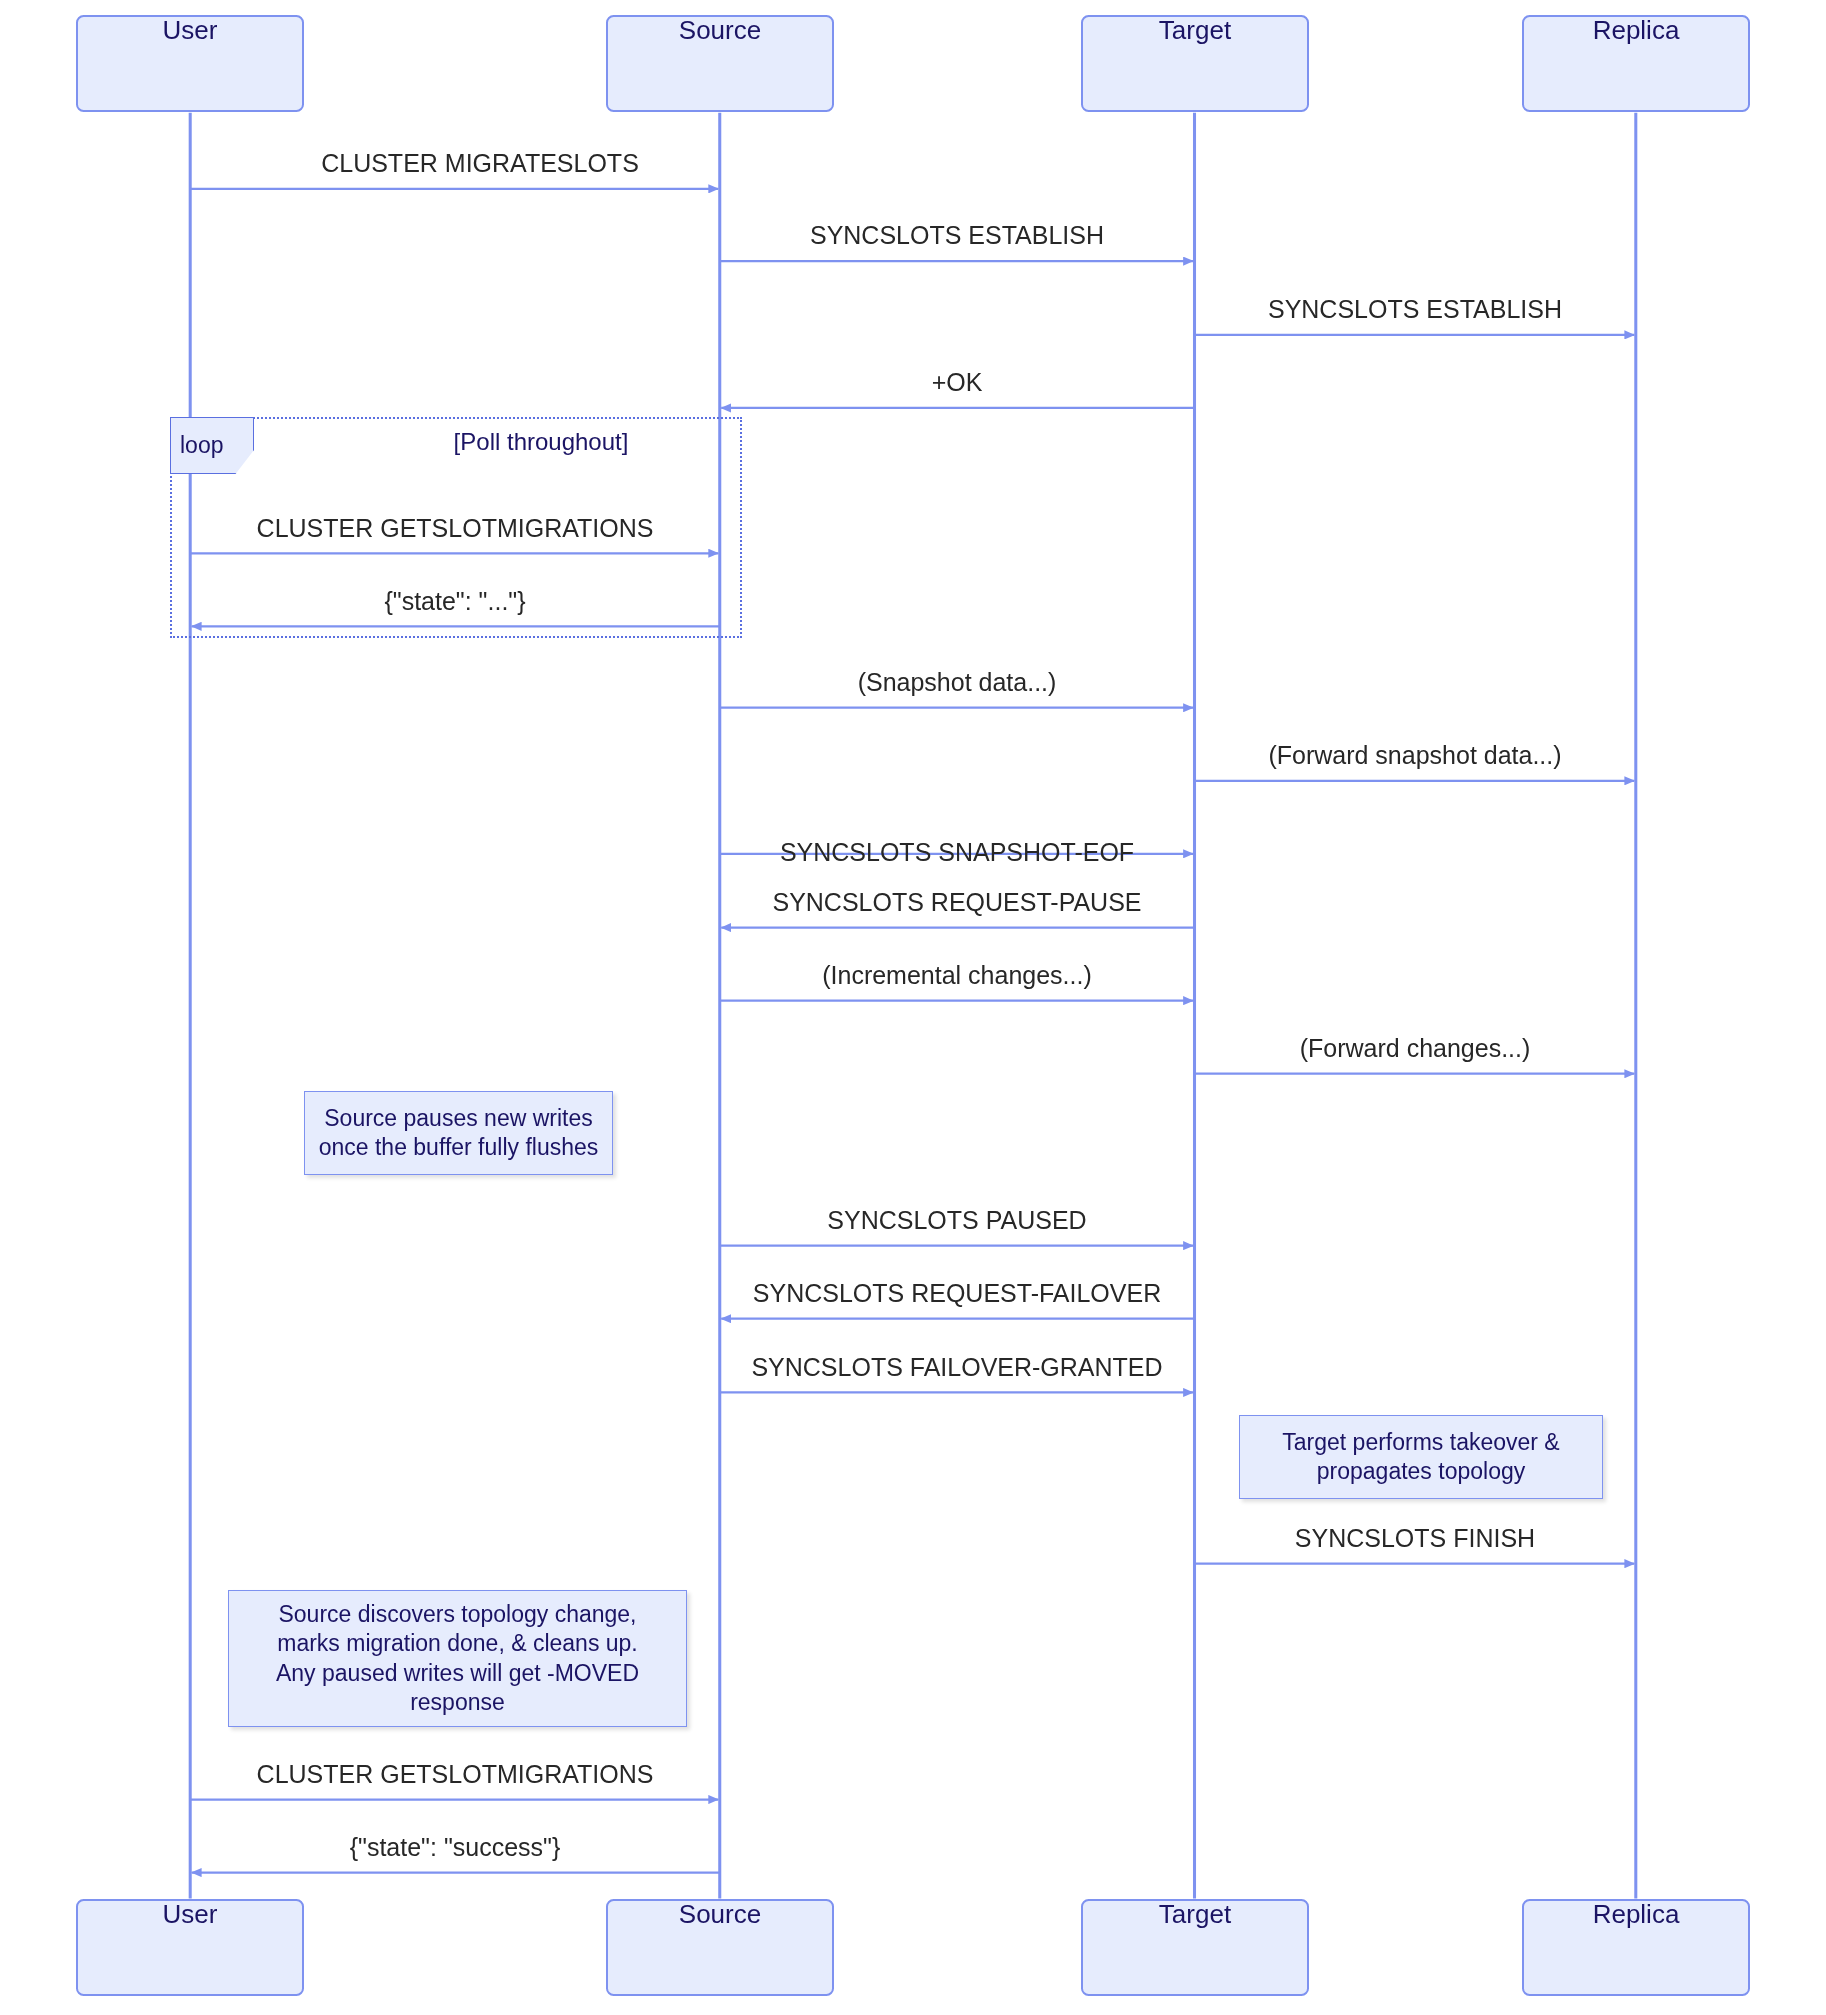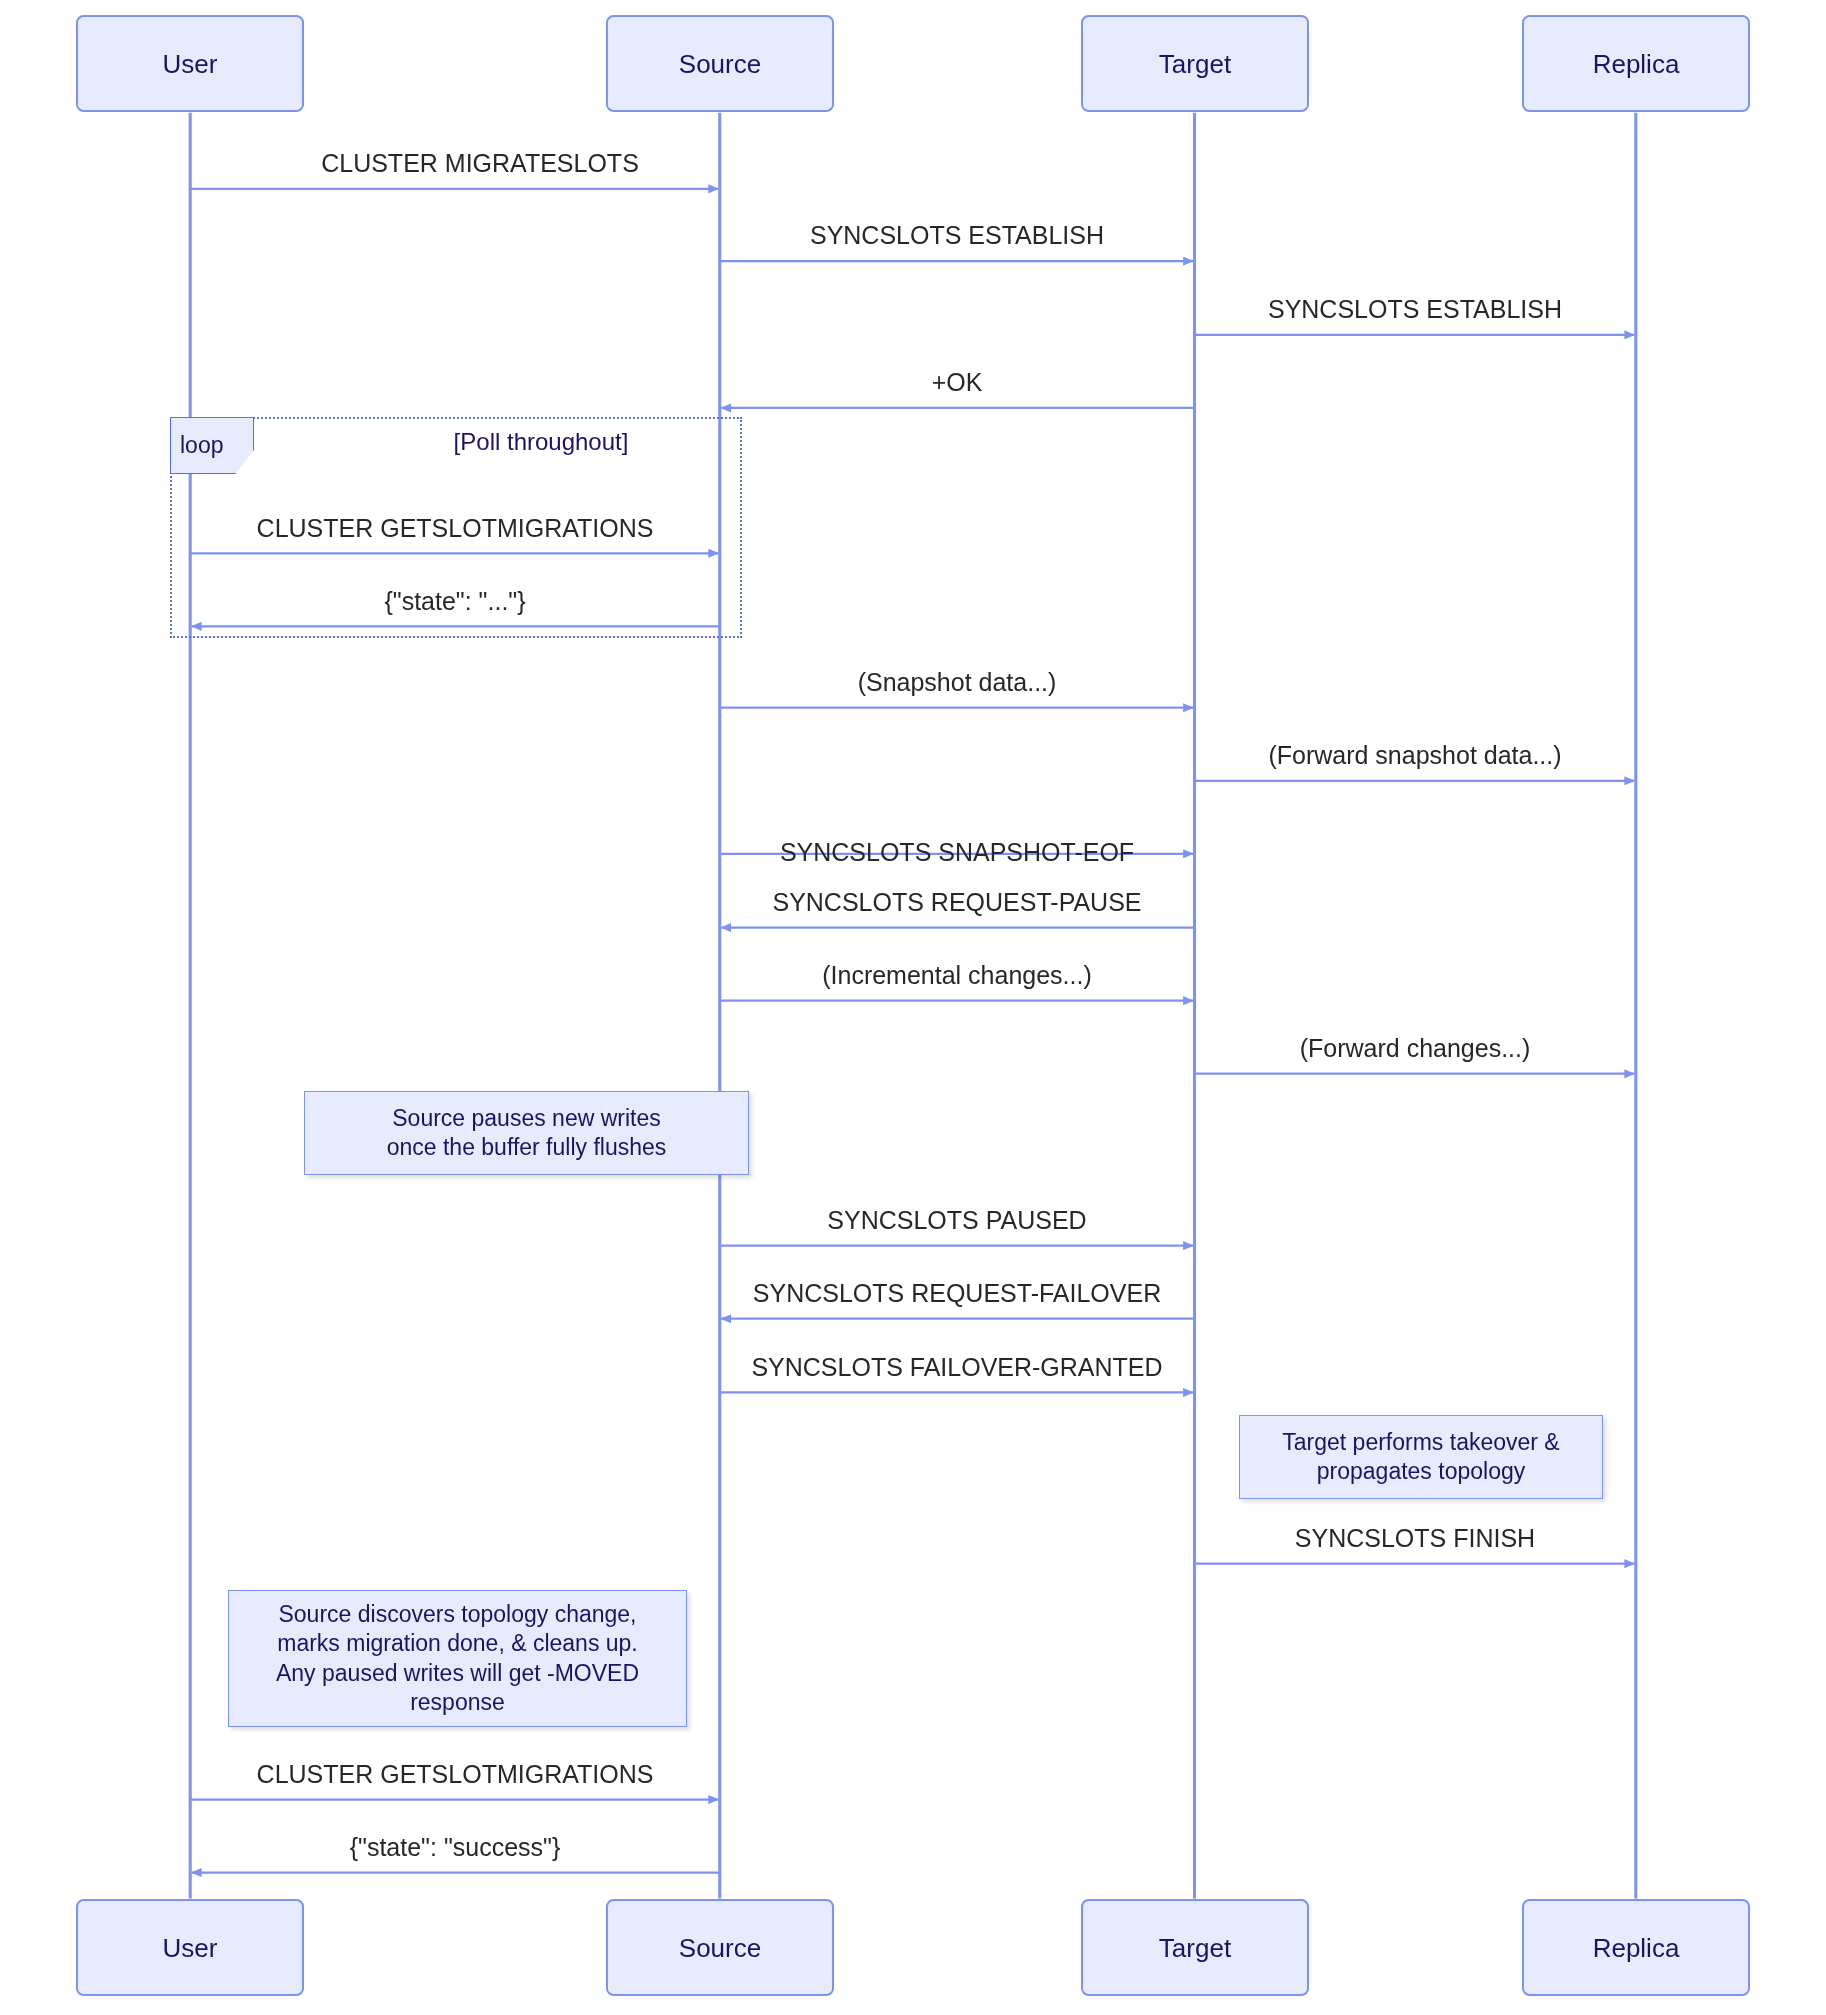--- a/index.html
+++ b/index.html
@@ -24,21 +24,21 @@
     width: 1826px;
     height: 2015px;
   }
   .actor-box {
     position: absolute;
     box-sizing: border-box;
     background: #e6ecfd;
     border: 2.3px solid #7e92f0;
     border-radius: 7.6px;
     display: flex;
-    align-items: center;
+    align-items: flex-start;
     justify-content: center;
     color: #1b1464;
     font-size: 26px;
     font-family: "Liberation Sans", sans-serif;
   }
   .actor-label {
     color: #1b1464;
     font-size: 26px;
     line-height: 1;
   }
@@ -166,21 +166,21 @@
   </div>
 
   <div class="loop-frame" style="left:170px; top:417px; width:572px; height:221px;"></div>
   <div class="loop-tag" style="left:170px; top:417px; width:84px; height:57px;">
     <span>loop</span>
   </div>
   <div class="loop-cond" style="left:493px; top:428px;margin-left:48px;">
     <span>[Poll throughout]</span>
   </div>
 
-  <div class="note-box" style="left:304px; top:1091px; width:445px; height:84px;">
+  <div class="note-box" style="left:304px; top:1091px; width:309px; height:84px;">
     <span class="note-text">Source pauses new writes
 once the buffer fully flushes</span>
   </div>
   <div class="note-box" style="left:1239px; top:1415px; width:364px; height:84px;justify-content:center;">
     <span class="note-text">Target performs takeover &amp;
 propagates topology</span>
   </div>
   <div class="note-box" style="left:228px; top:1590px; width:459px; height:137px;">
     <span class="note-text">Source discovers topology change,
 marks migration done, &amp; cleans up.

